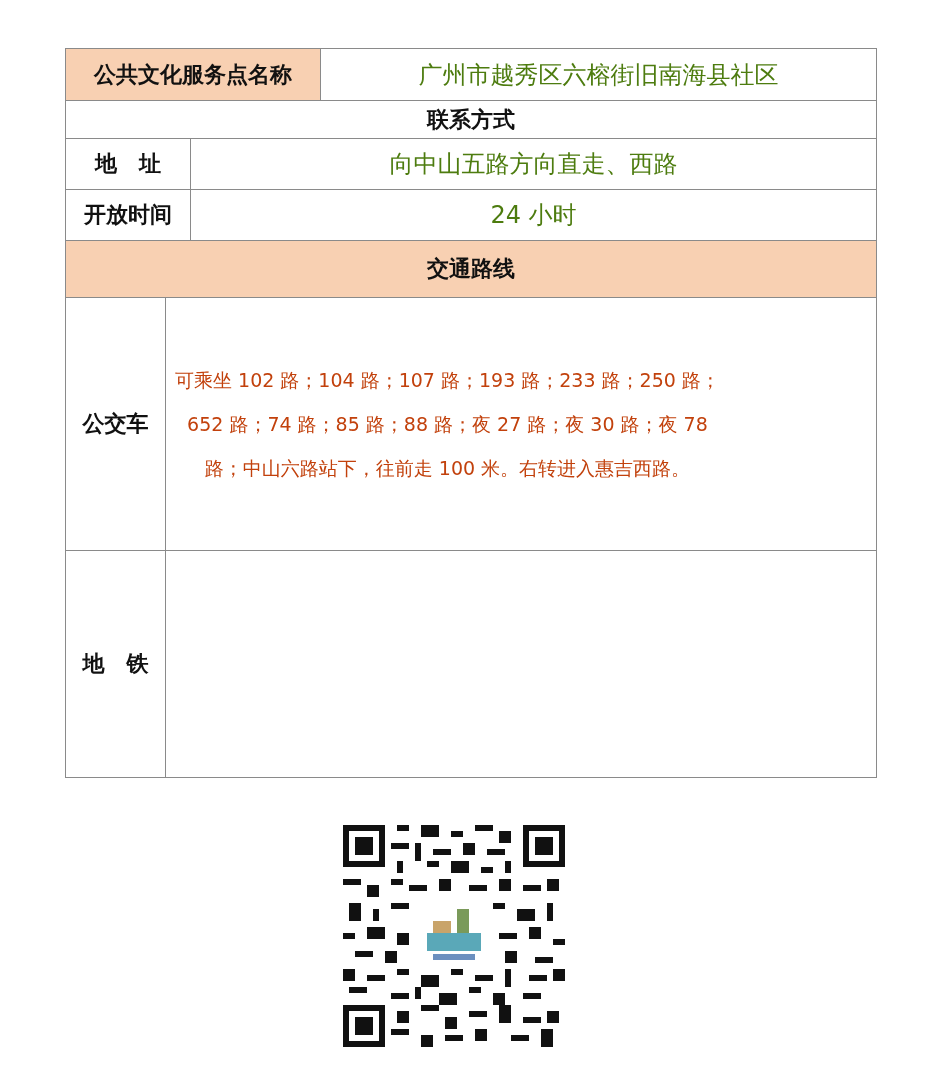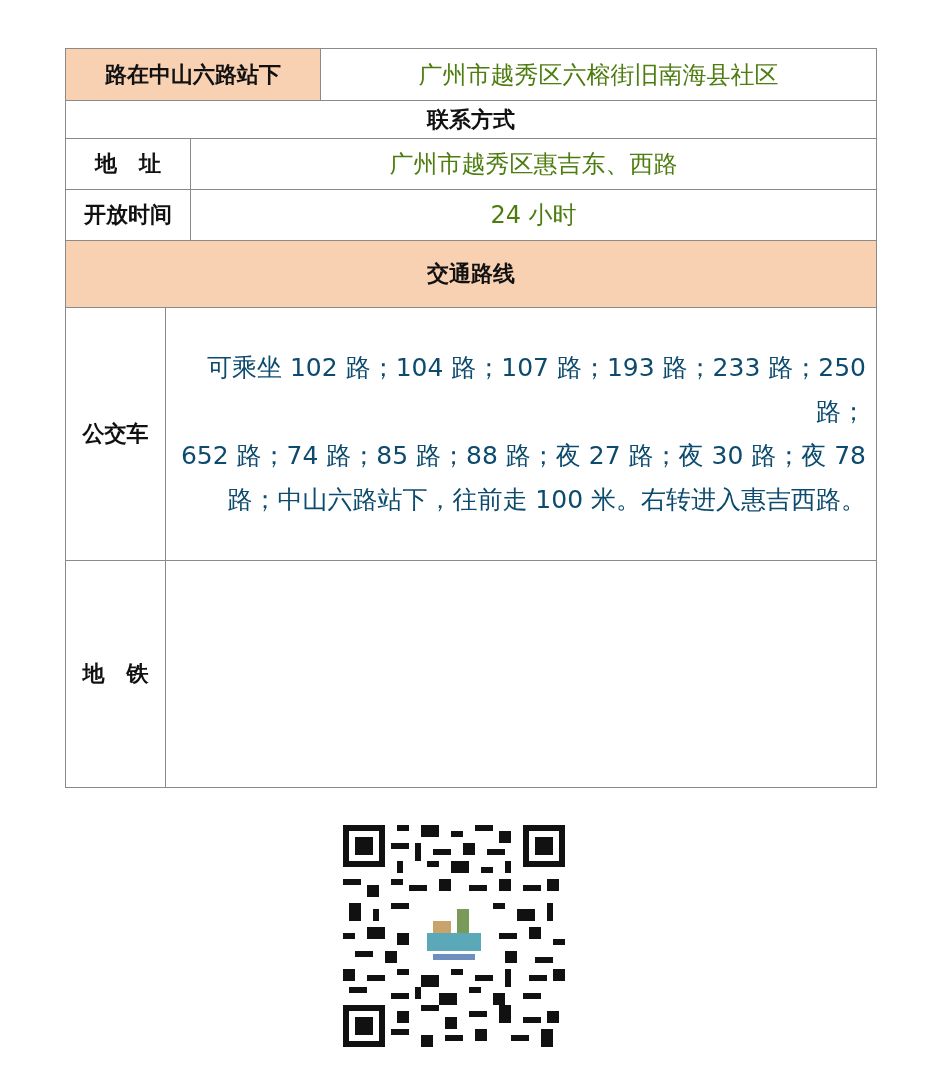--- a/index.html
+++ b/index.html
@@ -8,44 +8,44 @@
     font-family: "DejaVu Sans", "Liberation Sans", sans-serif; color: #111;
   }
   .tbl { position: absolute; left: 65px; top: 48px; width: 812px; border: 1px solid #8a8a8a; box-sizing: border-box; }
   .row { display: flex; border-bottom: 1px solid #8a8a8a; box-sizing: border-box; }
   .row:last-child { border-bottom: none; }
   .cell { display: flex; align-items: center; justify-content: center; box-sizing: border-box; }
   .lbl { font-weight: bold; border-right: 1px solid #8a8a8a; font-size: 22px; letter-spacing: 0px; }
   .peach { background: #f8d0b2; }
   .val { flex: 1; font-size: 24px; color: #4d7c0f; }
   .full { flex: 1; font-weight: bold; font-size: 22px; text-align: right; }
-  .para { flex: 1; justify-content: flex-start; padding: 0 10px 0 9px; font-size: 25px; line-height: 44px; color: #0c4a6e; text-align: right; }
+  .para { flex: 1; justify-content: flex-start; padding: 0 10px 0 9px; font-size: 19px; line-height: 44px; color: #c2410c; text-align: center; }
   .para span { display: block; }
   .qr { position: absolute; left: 343px; top: 825px; width: 222px; height: 222px; }
 </style>
 </head>
 <body>
 
 <div class="tbl">
   <div class="row" style="height:52px">
-    <div class="cell lbl peach" style="width:255px">路在中山六路站下</div>
+    <div class="cell lbl peach" style="width:255px">公共文化服务点名称</div>
     <div class="cell val">广州市越秀区六榕街旧南海县社区</div>
   </div>
   <div class="row" style="height:38px">
     <div class="cell full">联系方式</div>
   </div>
   <div class="row" style="height:51px">
     <div class="cell lbl" style="width:125px">地　址</div>
-    <div class="cell val">广州市越秀区惠吉东、西路</div>
+    <div class="cell val">向中山五路方向直走、西路</div>
   </div>
   <div class="row" style="height:51px">
     <div class="cell lbl" style="width:125px">开放时间</div>
     <div class="cell val">24 小时</div>
   </div>
-  <div class="row peach" style="height:67px">
+  <div class="row peach" style="height:57px">
     <div class="cell full">交通路线</div>
   </div>
   <div class="row" style="height:253px">
     <div class="cell lbl" style="width:100px">公交车</div>
     <div class="cell para">
       <div>
         <span>可乘坐 102 路；104 路；107 路；193 路；233 路；250 路；</span>
         <span>652 路；74 路；85 路；88 路；夜 27 路；夜 30 路；夜 78</span>
         <span>路；中山六路站下，往前走 100 米。右转进入惠吉西路。</span>
       </div>

